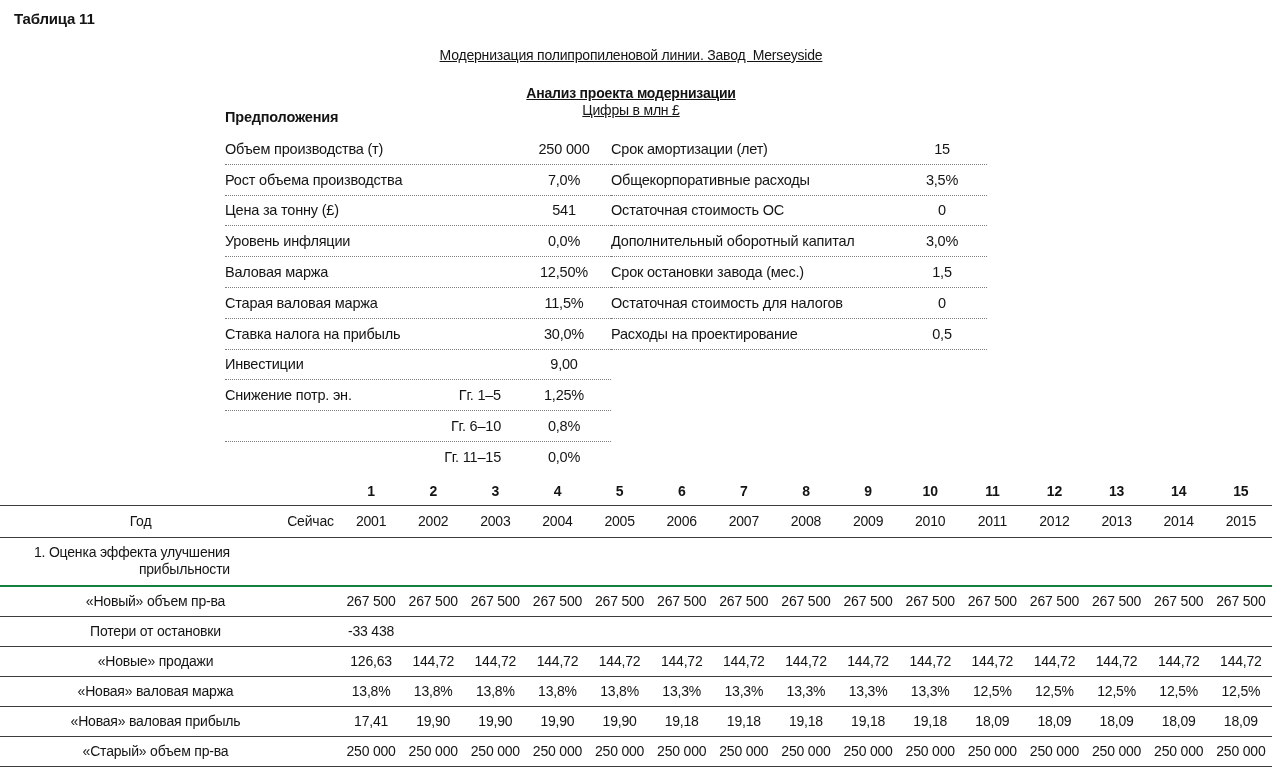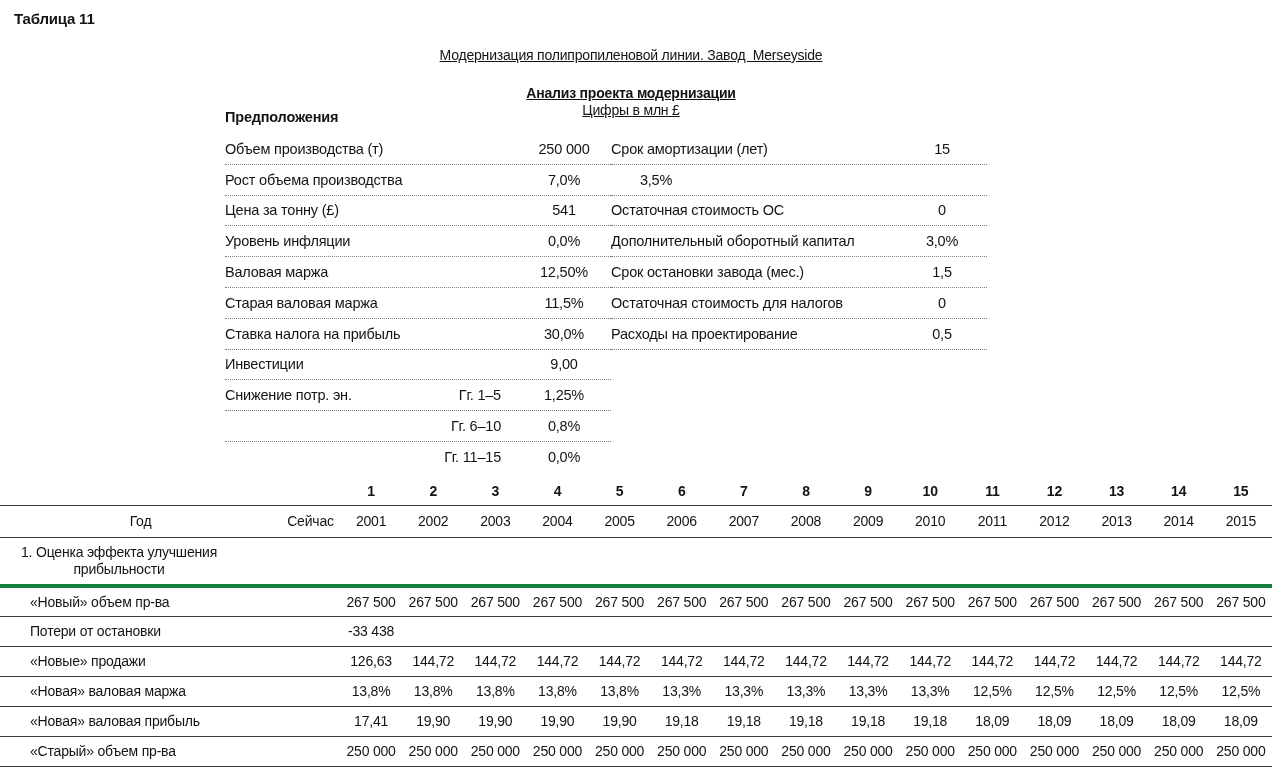--- a/index.html
+++ b/index.html
@@ -45,25 +45,25 @@
     position:absolute; top:478px; left:0;
     width:1272px; table-layout:fixed; border-collapse:collapse;
     font-size:14px;
   }
   table.main td {
     padding:0; text-align:center; vertical-align:middle; white-space:nowrap;
   }
   tr.num-row td  { height:27px; font-weight:bold; border-bottom:1px solid #3c3c3c; }
   tr.year-row td { height:32px; font-weight:normal; border-bottom:1px solid #3c3c3c; }
   tr.section-row td {
-    height:49px; text-align:center; border-bottom:4px solid #15803d;
+    height:49px; text-align:right; border-bottom:2px solid #15803d;
   }
   tr.section-row .section-wrap { width:230px; padding-left:8px; white-space:normal; line-height:17px; }
   tr.data-row td { height:30px; border-bottom:1px solid #3c3c3c; }
-  tr.data-row td.lbl { text-align:left; padding-left:30px;margin-left:37px; }
+  tr.data-row td.lbl { text-align:center; padding-left:30px;margin-left:37px; }
 </style>
 </head>
 <body>
 
 <div class="page">
 
   <div class="caption">Таблица 11</div>
 
   <div class="titles">
     <div class="t-line">Модернизация полипропиленовой линии. Завод  Merseyside</div>
@@ -130,20 +130,21 @@
             <span class="a-sub">Гг. 11–15</span>
             <span class="a-val">0,0%</span>
           </div>
         </div>
       <div class="a-col a-col-right" id="assump-right">
           <div class="a-row">
             <span class="a-label">Срок амортизации (лет)</span>
             <span class="a-val">15</span>
           </div>
           <div class="a-row">
+            <span class="a-label">Общекорпоративные расходы</span>
             <span class="a-val">3,5%</span>
           </div>
           <div class="a-row">
             <span class="a-label">Остаточная стоимость ОС</span>
             <span class="a-val">0</span>
           </div>
           <div class="a-row">
             <span class="a-label">Дополнительный оборотный капитал</span>
             <span class="a-val">3,0%</span>
           </div>

